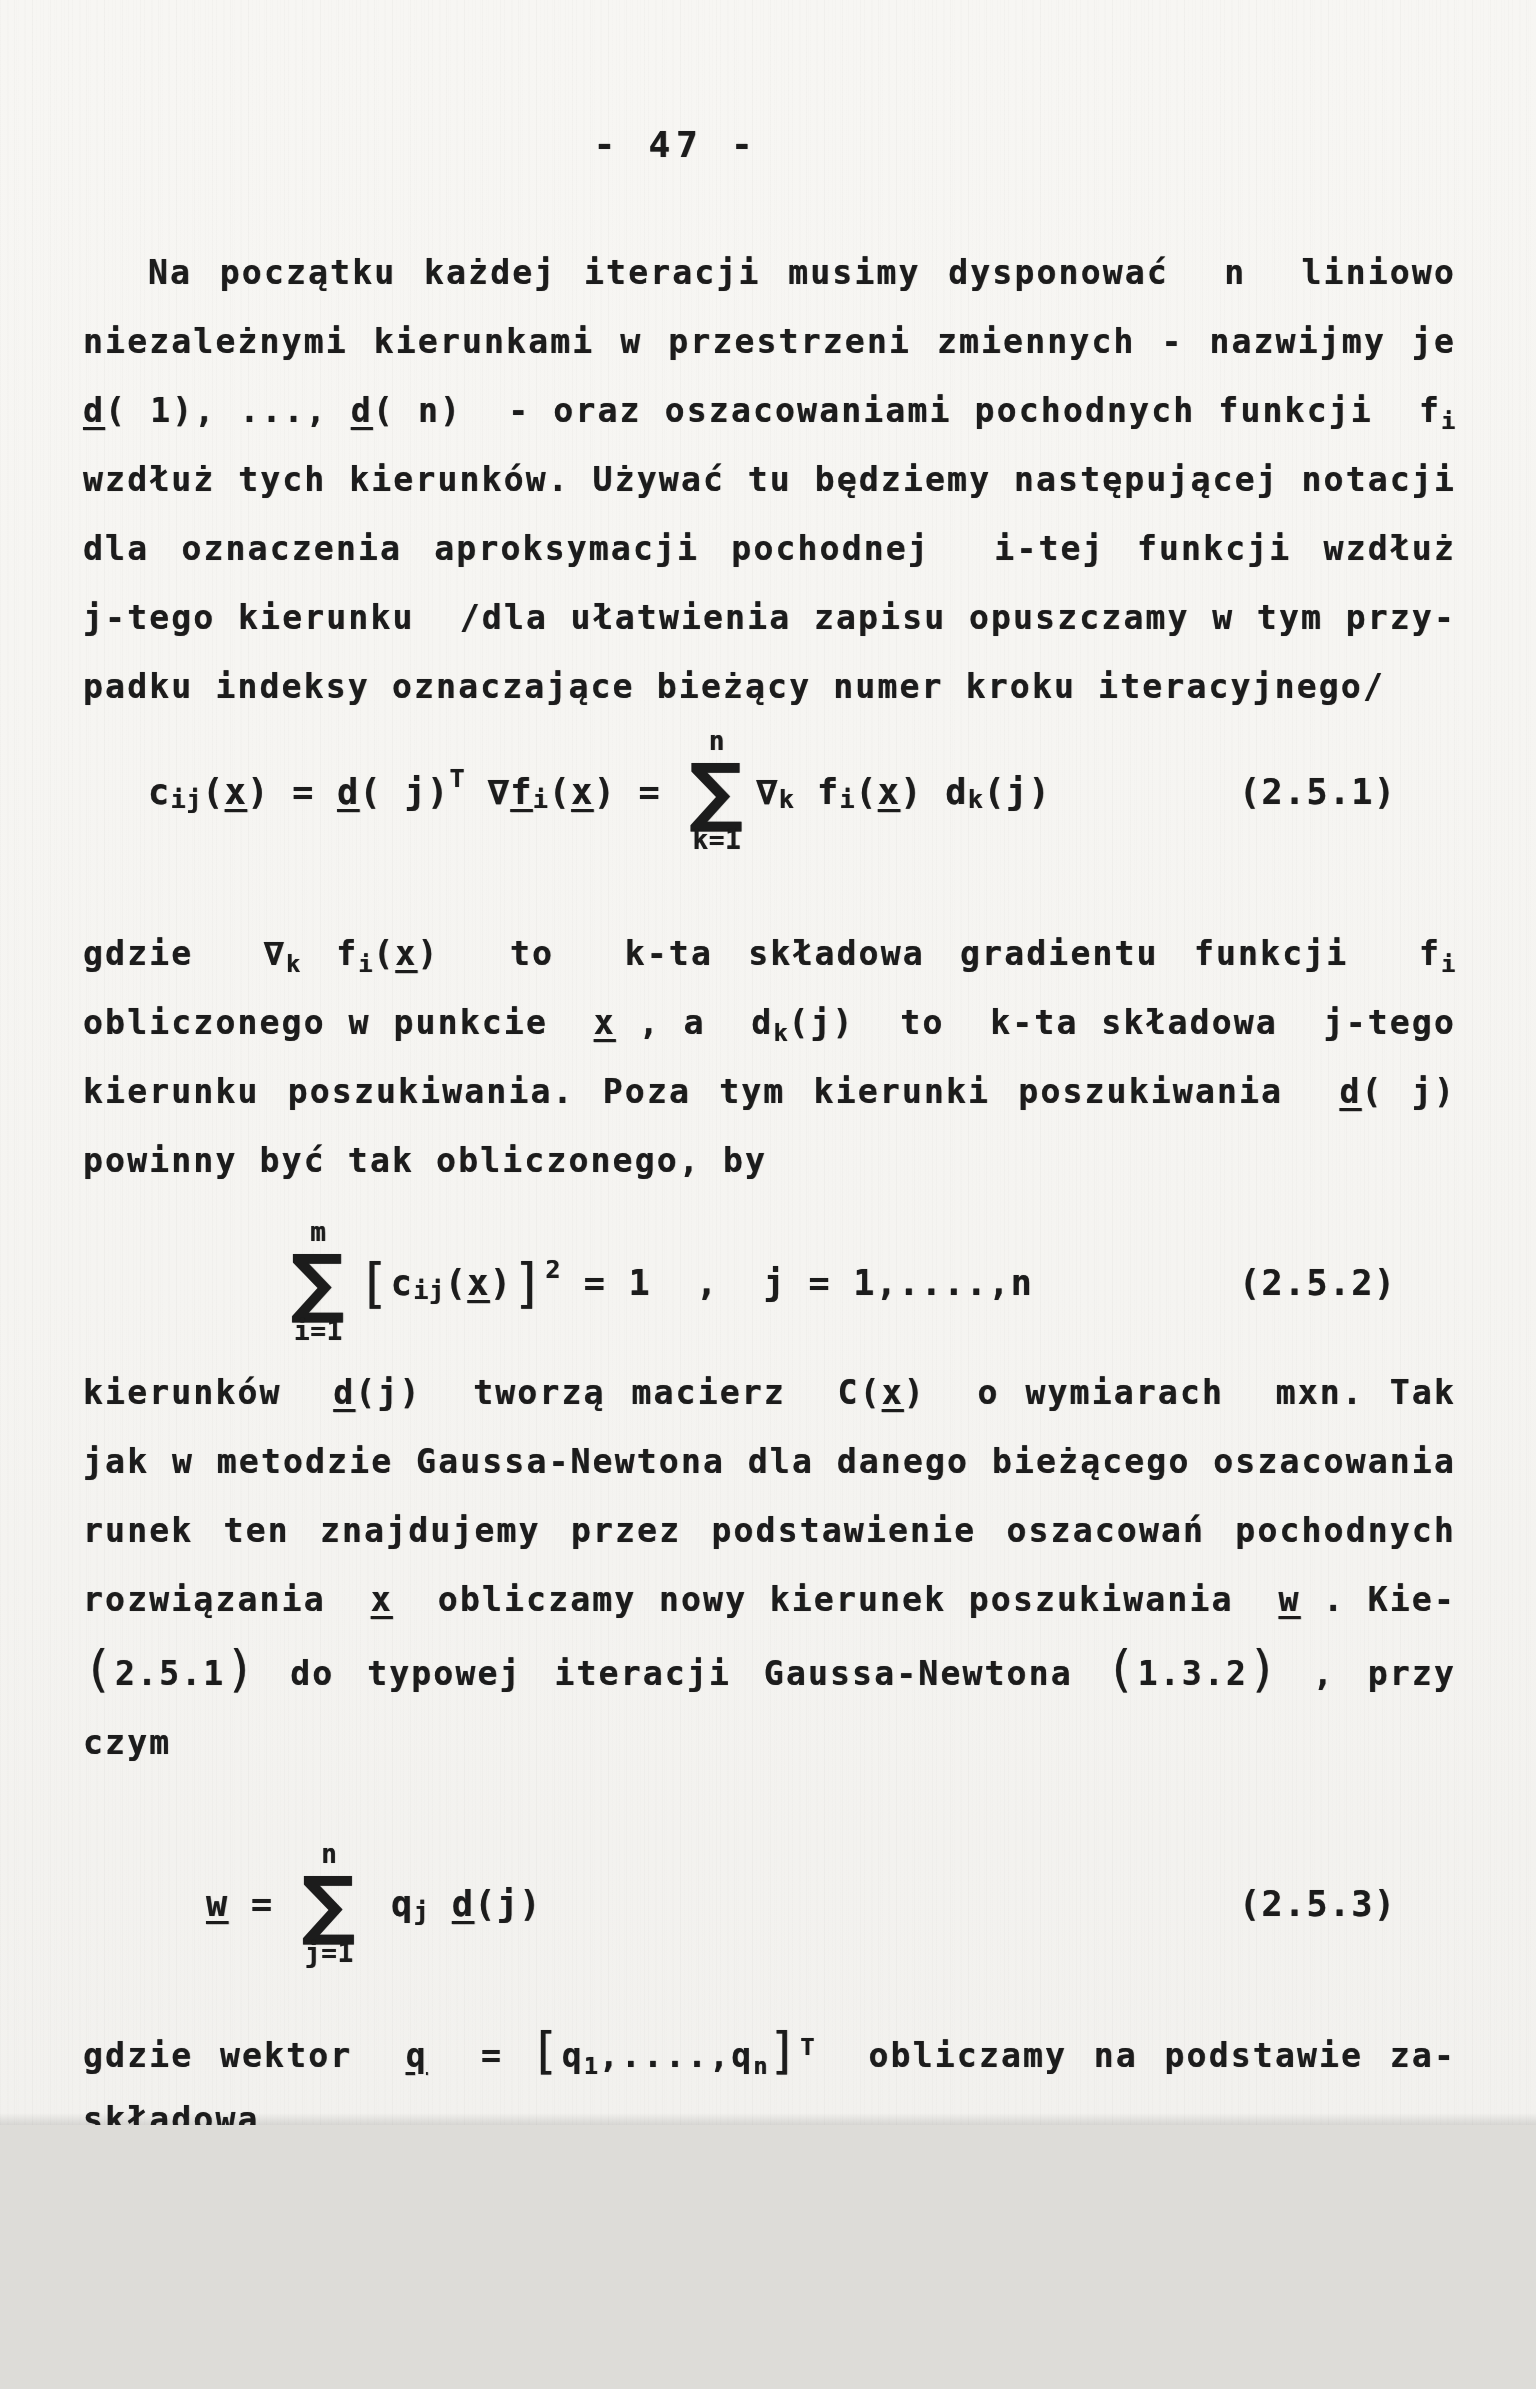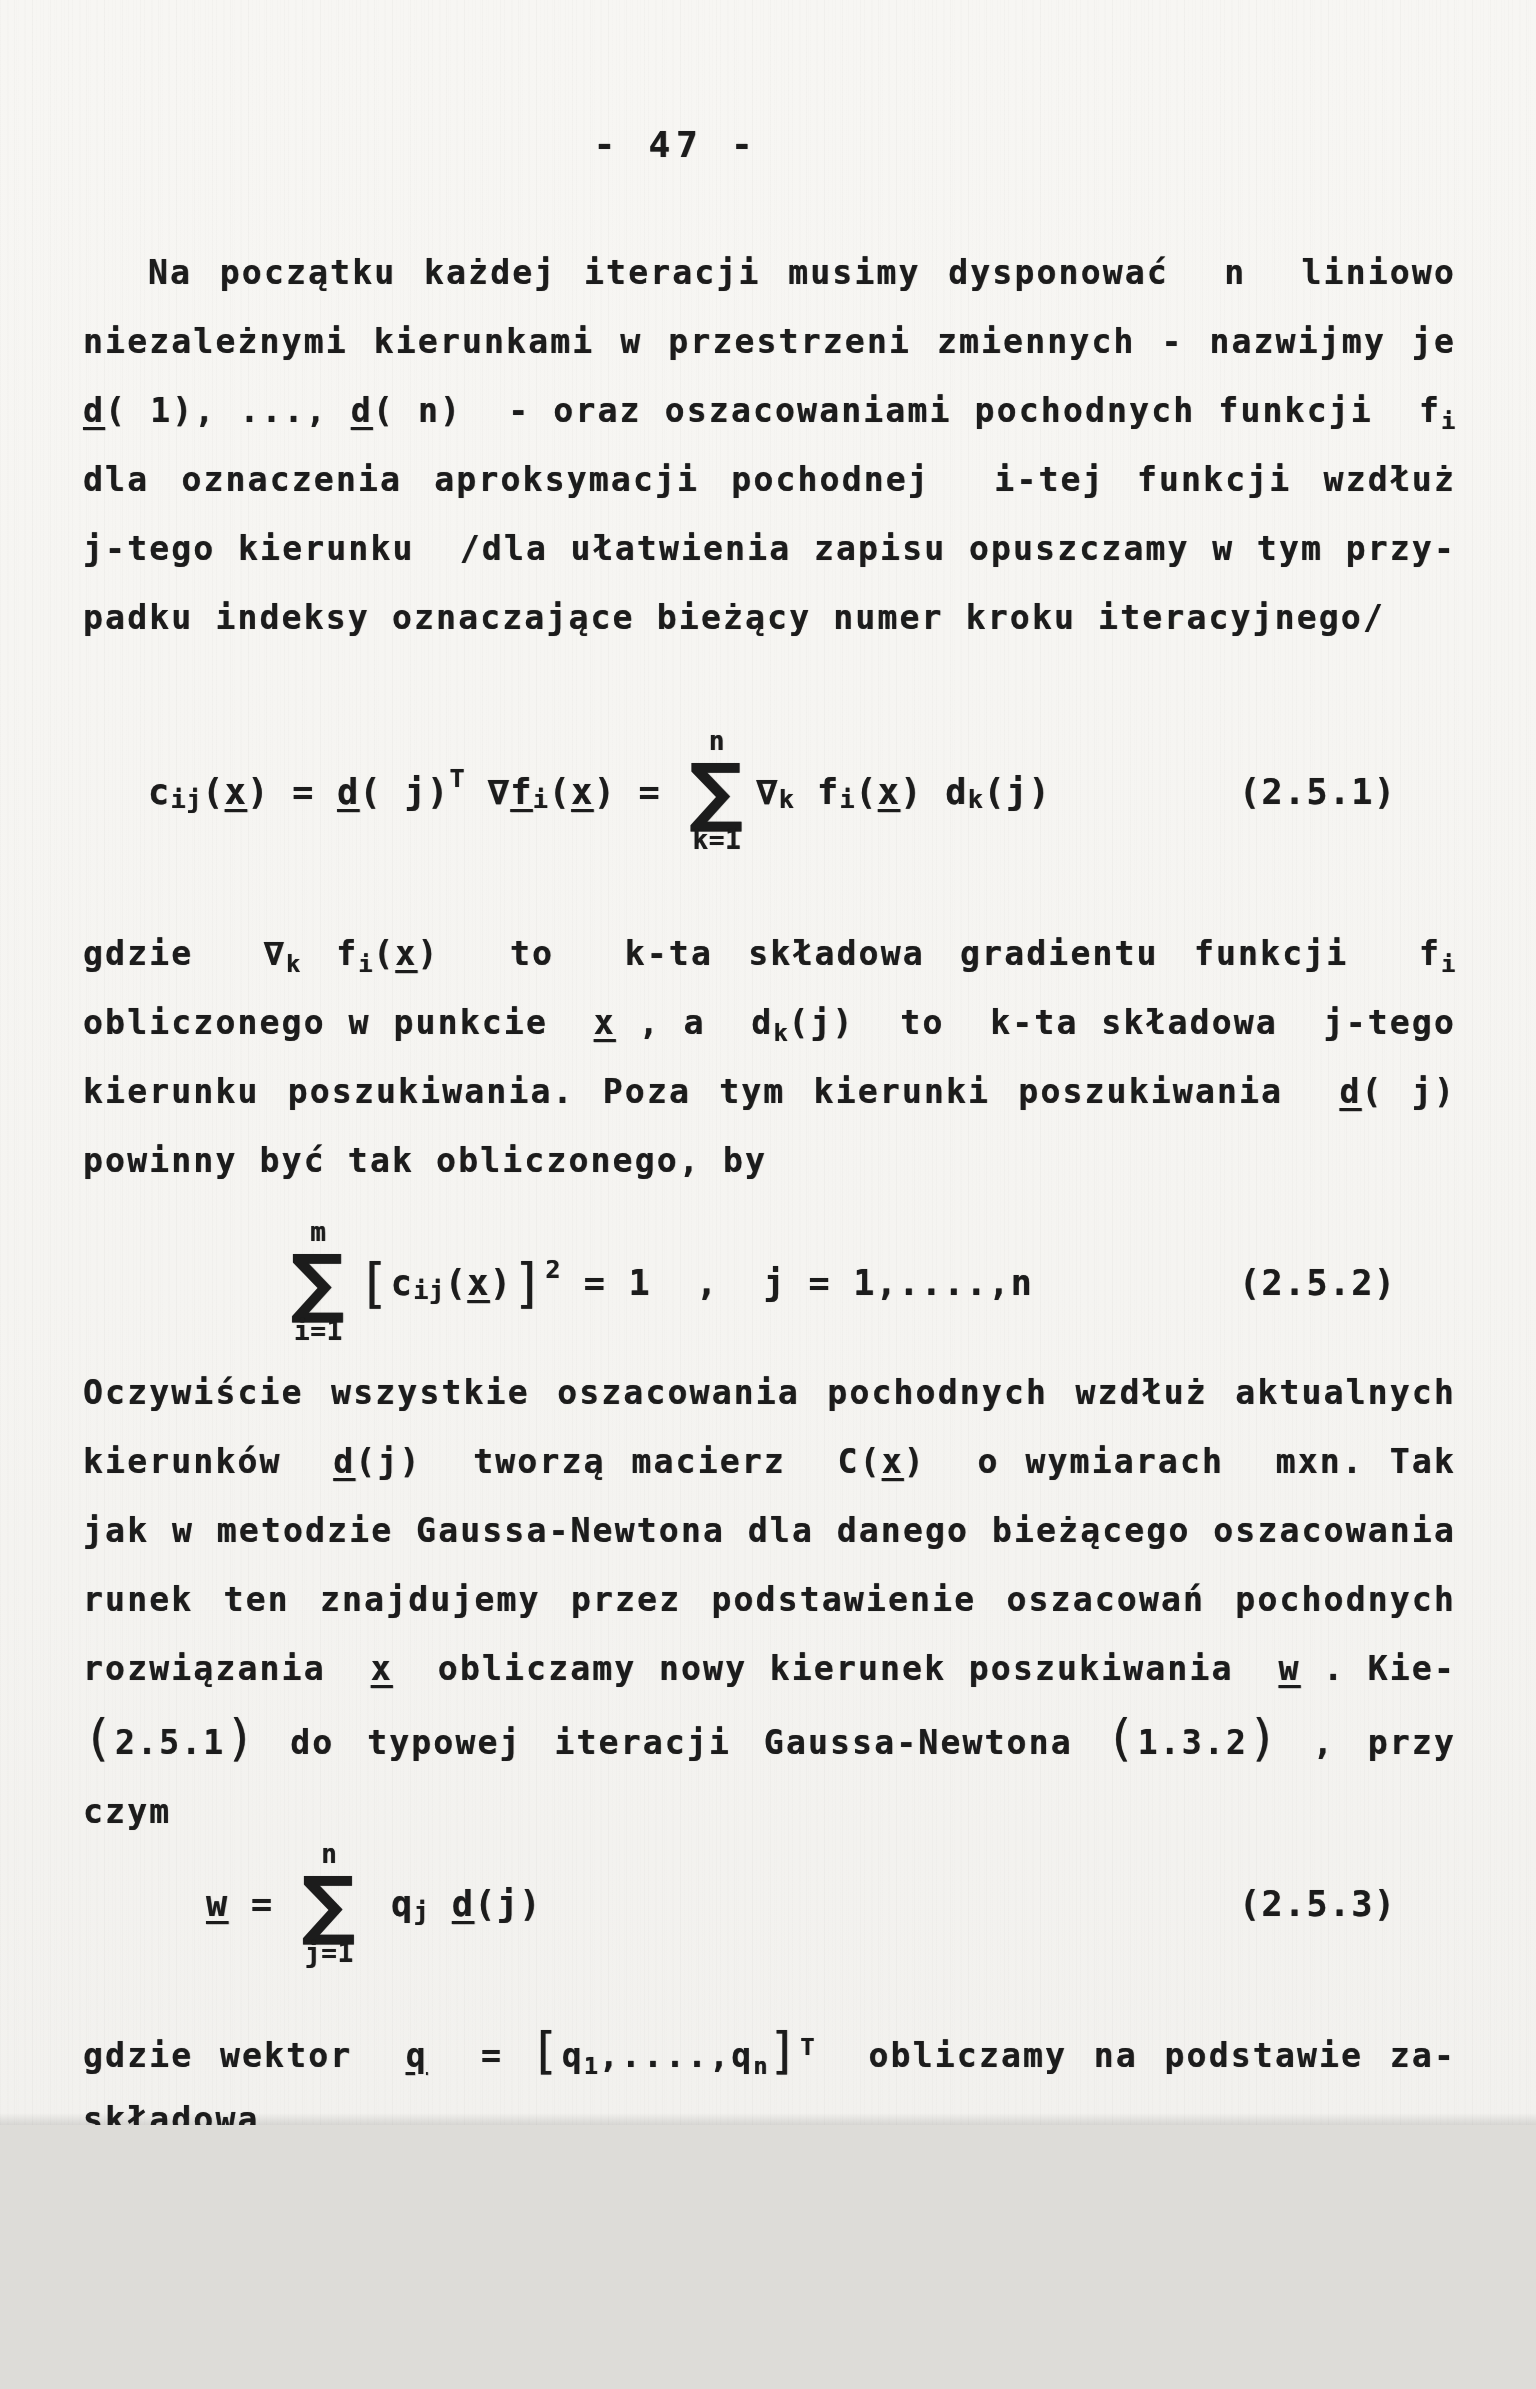--- a/index.html
+++ b/index.html
@@ -40,40 +40,40 @@
 </head>
 <body>
 
 <div class="page" id="page">
   <div class="pagenum">- 47 -</div>
   <div class="bottom-edge"></div>
 <div class="para" style="top: 238px;">
       <div class="line" style="text-indent: 65px;"><span>Na początku każdej iteracji musimy dysponować&nbsp; n&nbsp; liniowo</span></div>
       <div class="line"><span>niezależnymi kierunkami w przestrzeni zmiennych - nazwijmy je</span></div>
       <div class="line"><span class="u">d</span><span>( 1), ..., </span><span class="u">d</span><span>( n)&nbsp; - oraz oszacowaniami pochodnych funkcji&nbsp; f</span><span class="sub">i</span></div>
+      <div class="line"><span>wzdłuż tych kierunków. Używać tu będziemy następującej notacji</span></div>
       <div class="line"><span>dla oznaczenia aproksymacji pochodnej&nbsp; i-tej funkcji wzdłuż</span></div>
       <div class="line"><span>j-tego kierunku&nbsp; /dla ułatwienia zapisu opuszczamy w tym przy-</span></div>
       <div class="line left"><span>padku indeksy oznaczające bieżący numer kroku iteracyjnego/</span></div>
     </div>
     <div class="formula" style="top: 694px; height: 195px;">
       <div class="f-row" style="padding-left: 65px;"><span>c</span><span class="sub">ij</span><span>(</span><span class="u">x</span><span>) = </span><span class="u">d</span><span>( j)</span><span class="sup">T</span><span> </span><span>∇</span><span class="u">f</span><span class="sub">i</span><span>(</span><span class="u">x</span><span>) = </span><span class="sumop"><span class="lim">n</span><span class="sig">∑</span><span class="lim">k=1</span></span><span>∇</span><span class="sub">k</span><span> f</span><span class="sub">i</span><span>(</span><span class="u">x</span><span>) d</span><span class="sub">k</span><span>(j)</span></div>
       <div class="eqnum">(2.5.1)</div>
     </div>
     <div class="para" style="top: 919px;">
       <div class="line"><span>gdzie&nbsp; ∇</span><span class="sub">k</span><span> f</span><span class="sub">i</span><span>(</span><span class="u">x</span><span>)&nbsp; to&nbsp; k-ta składowa gradientu funkcji&nbsp; f</span><span class="sub">i</span></div>
       <div class="line"><span>obliczonego w punkcie&nbsp; </span><span class="u">x</span><span> , a&nbsp; d</span><span class="sub">k</span><span>(j)&nbsp; to&nbsp; k-ta składowa&nbsp; j-tego</span></div>
       <div class="line"><span>kierunku poszukiwania. Poza tym kierunki poszukiwania&nbsp; </span><span class="u">d</span><span>( j)</span></div>
       <div class="line left"><span>powinny być tak obliczonego, by</span></div>
     </div>
     <div class="formula" style="top: 1192px; height: 181px;">
       <div class="f-row" style="padding-left: 202px;"><span class="sumop"><span class="lim">m</span><span class="sig">∑</span><span class="lim">i=1</span></span><span class="big">[</span><span>c</span><span class="sub">ij</span><span>(</span><span class="u">x</span><span>)</span><span class="big">]</span><span class="sup">2</span><span> = 1  ,  j = 1,....,n</span></div>
       <div class="eqnum">(2.5.2)</div>
     </div>
     <div class="para" style="top: 1358px;">
-      <div class="line"><span>Oczywiście wszystkie oszacowania pochodnych wzdłuż aktualnych</span></div>
       <div class="line"><span>kierunków&nbsp; </span><span class="u">d</span><span>(j)&nbsp; tworzą macierz&nbsp; C(</span><span class="u">x</span><span>)&nbsp; o wymiarach&nbsp; mxn. Tak</span></div>
       <div class="line"><span>jak w metodzie Gaussa-Newtona dla danego bieżącego oszacowania</span></div>
       <div class="line"><span>runek ten znajdujemy przez podstawienie oszacowań pochodnych</span></div>
       <div class="line"><span>rozwiązania&nbsp; </span><span class="u">x</span><span>&nbsp; obliczamy nowy kierunek poszukiwania&nbsp; </span><span class="u">w</span><span> . Kie-</span></div>
       <div class="line"><span class="big">(</span><span>2.5.1</span><span class="big">)</span><span> do typowej iteracji Gaussa-Newtona </span><span class="big">(</span><span>1.3.2</span><span class="big">)</span><span> , przy czym</span></div>
     </div>
     <div class="formula" style="top: 1792px; height: 224px;">
       <div class="f-row" style="padding-left: 123px;"><span class="u">w</span><span> = </span><span class="sumop"><span class="lim">n</span><span class="sig">∑</span><span class="lim">j=1</span></span><span> q</span><span class="sub">j</span><span> </span><span class="u">d</span><span>(j)</span></div>
       <div class="eqnum">(2.5.3)</div>
     </div>

